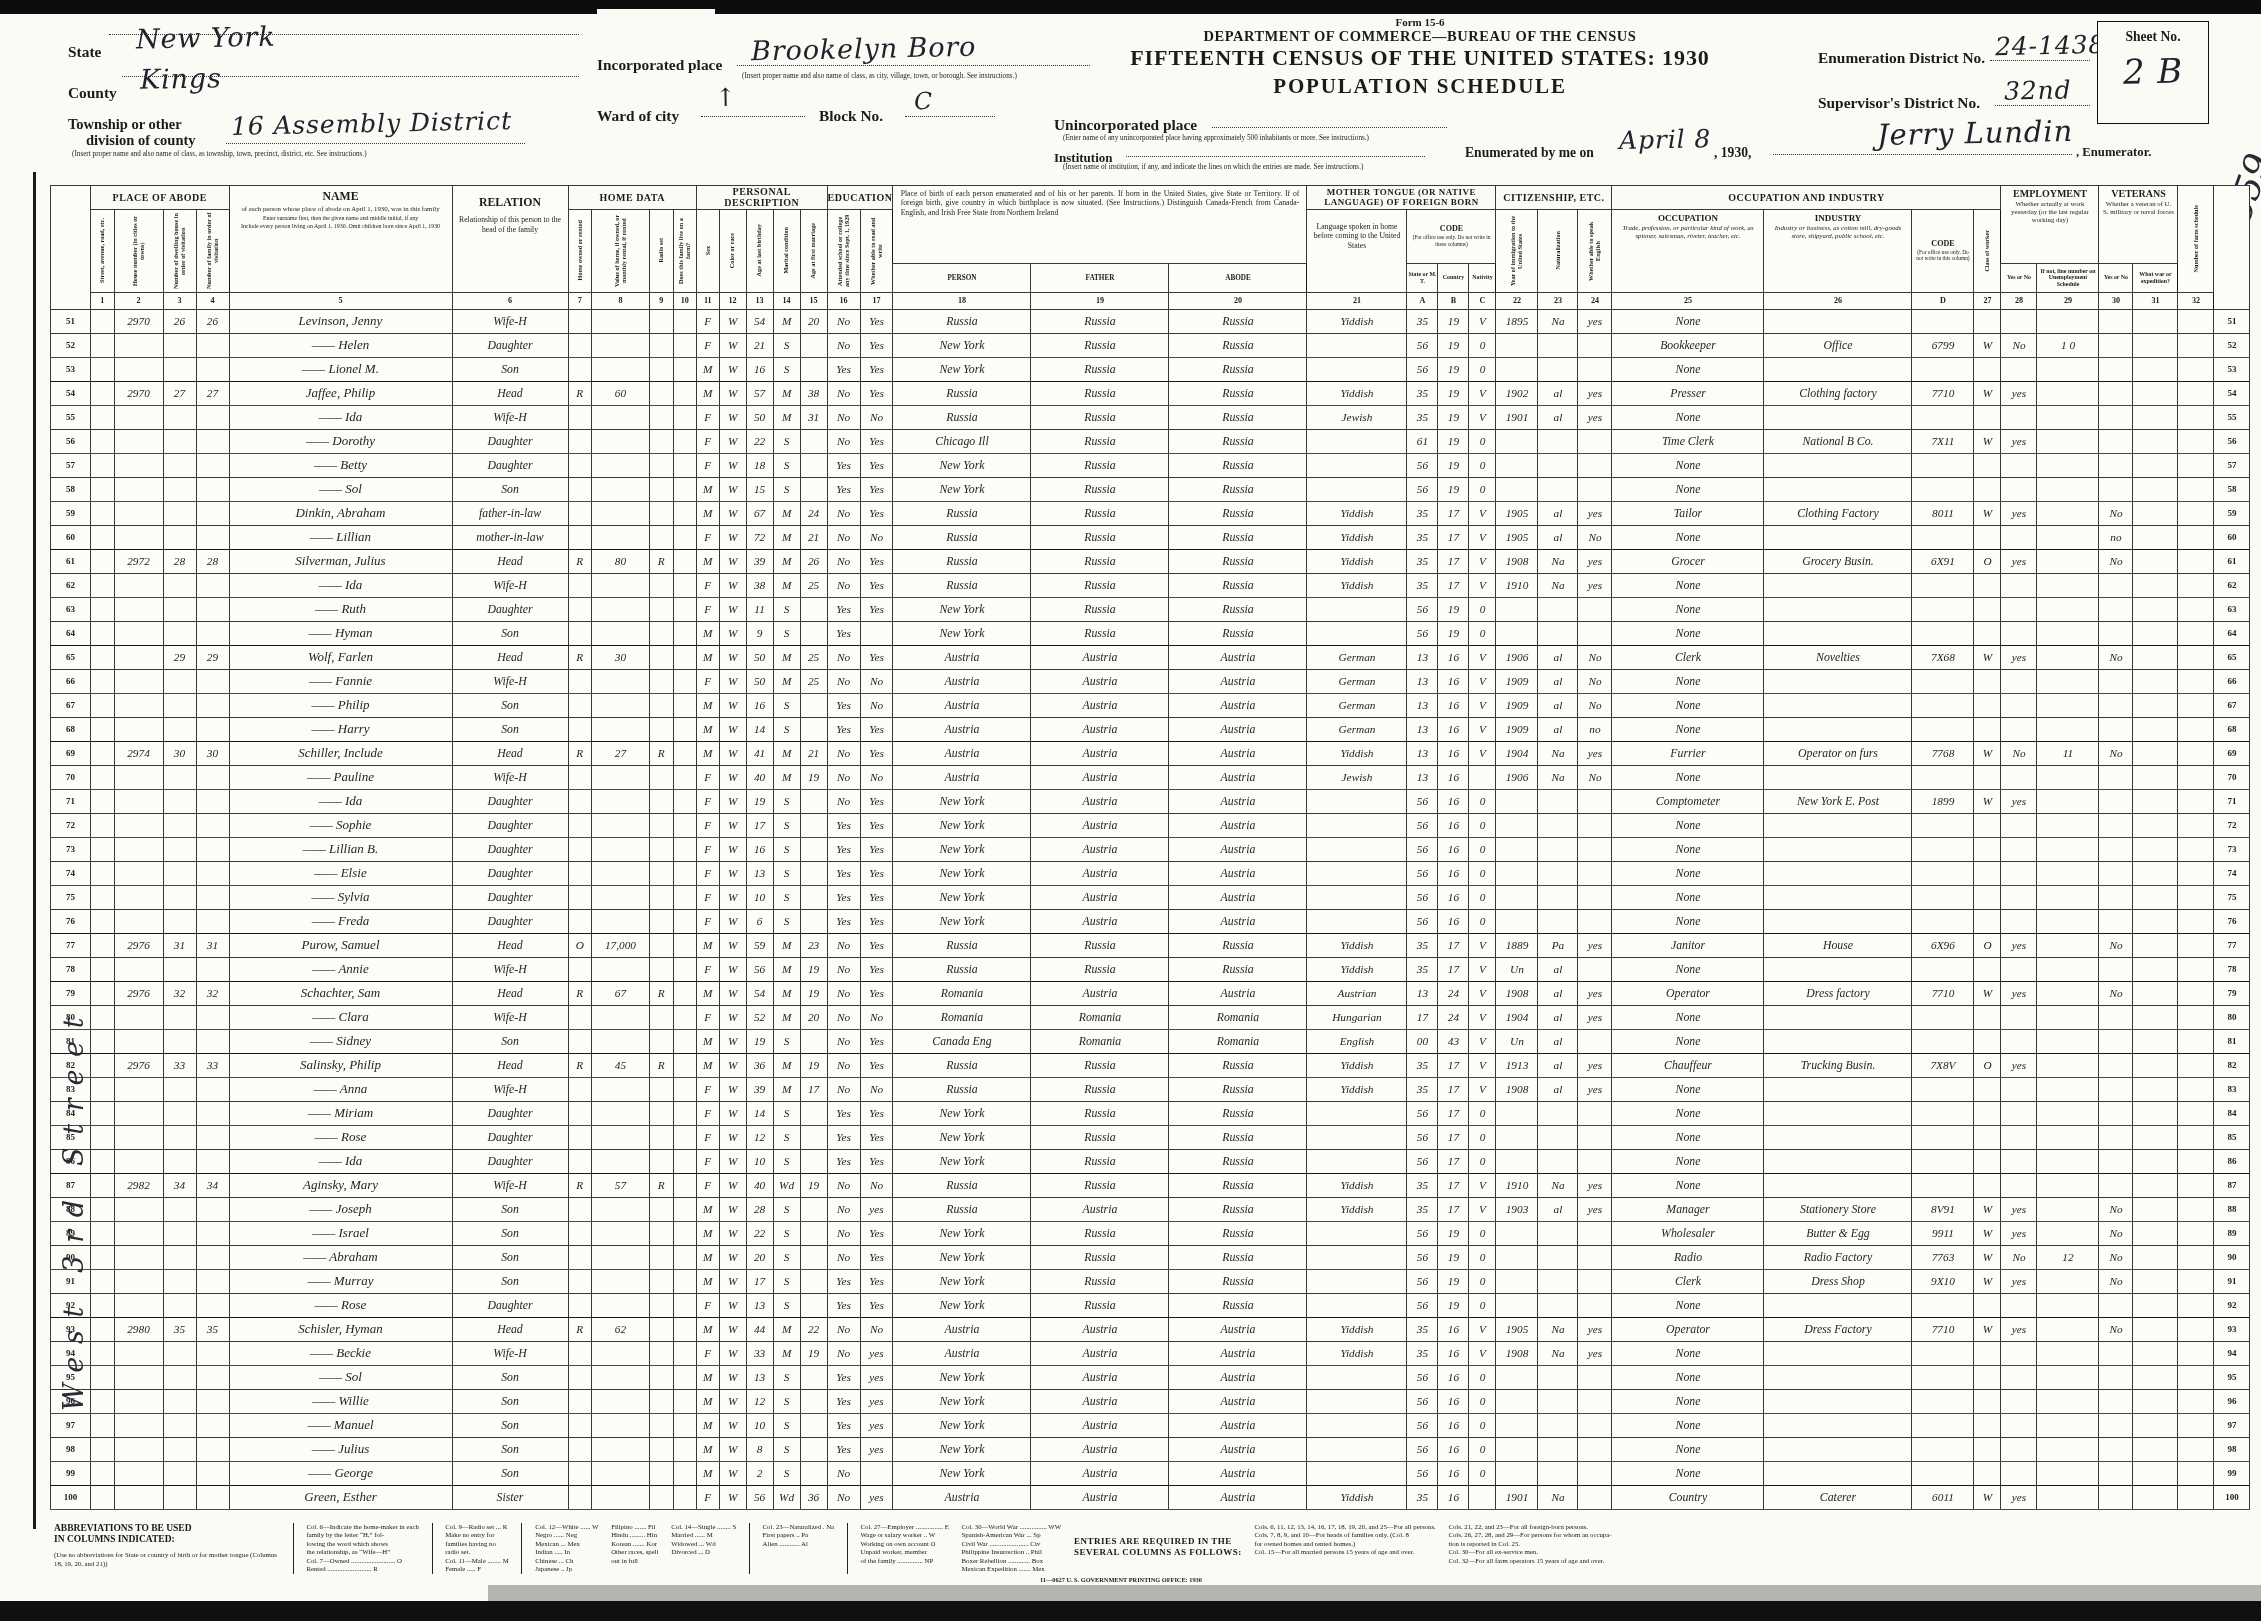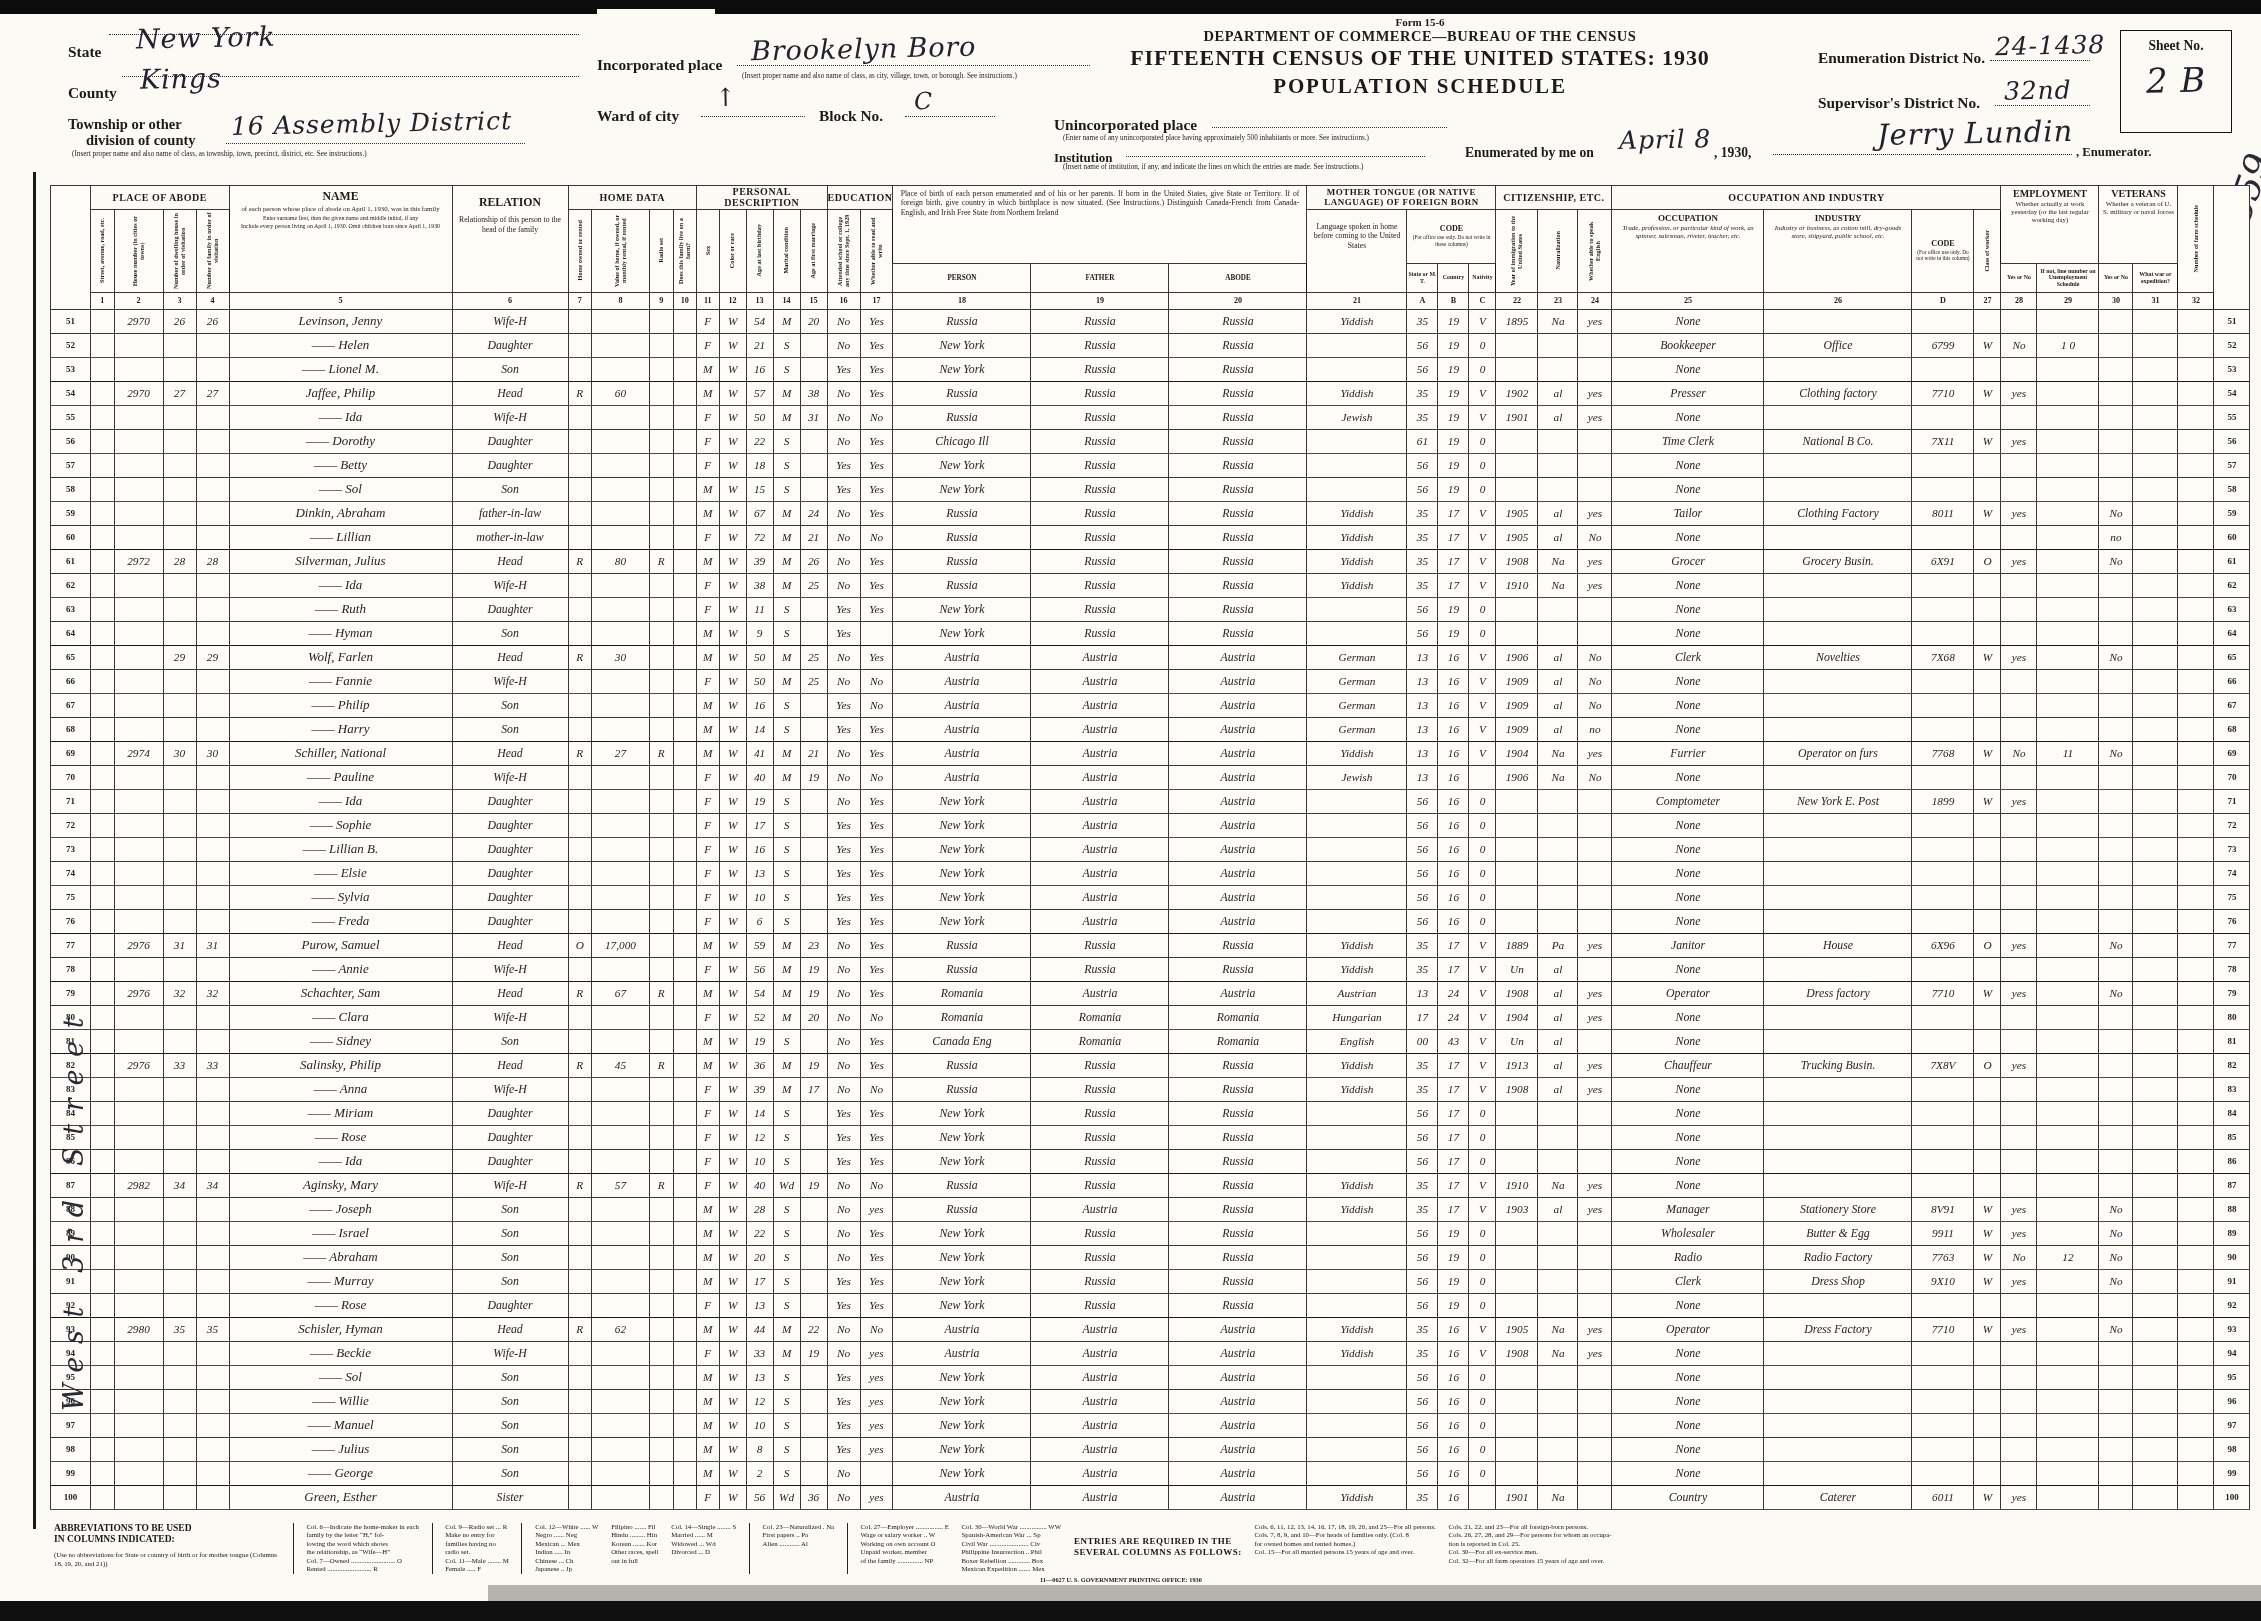--- a/index.html
+++ b/index.html
@@ -15,22 +15,22 @@
   .lbl{position:absolute;font-weight:bold;font-size:15.4px;white-space:nowrap;}
   .note{position:absolute;font-size:7.2px;white-space:nowrap;color:#222;}
   .hw{font-family:"DejaVu Serif",serif;font-style:italic;color:#22222e;white-space:nowrap;
       transform:rotate(-1.2deg);letter-spacing:0.9px;}
   .hline{position:absolute;border-bottom:1.4px dotted #333;}
   .titleblk{position:absolute;left:1076px;top:16.3px;width:688px;text-align:center;}
   .titleblk .f{font-weight:bold;font-size:11px;}
   .titleblk .d{font-weight:bold;font-size:14.5px;letter-spacing:0.5px;}
   .titleblk .c{font-weight:bold;font-size:22px;letter-spacing:0.9px;}
   .titleblk .p{font-weight:bold;font-size:21px;letter-spacing:1.8px;margin-top:2.7px;}
-  .sheetbox{position:absolute;left:2097px;top:30px;width:110px;height:101px;border:1.8px solid #111;
-            text-align:center;background:#fbfaf4;margin-left:23px;}
+  .sheetbox{position:absolute;left:2097px;top:21px;width:110px;height:101px;border:1.8px solid #111;
+            text-align:center;background:#fbfaf4;}
   .sheetbox .sl{font-weight:bold;font-size:13.6px;margin-top:7.2px;}
   .sheetbox .sv{font-size:34px;margin-top:5.4px;}
   
   #sheet-table{position:absolute;left:50px;top:185px;}
   table.grid{border-collapse:collapse;table-layout:fixed;background:#fdfcf7;}
   table.grid th,table.grid td{border:0.9px solid #383838;padding:0;overflow:hidden;
       font-family:"Liberation Serif",serif;vertical-align:middle;text-align:center;}
   table.grid{border:1.8px solid #111;}
   th.gt{font-weight:bold;font-size:10px;letter-spacing:0.5px;background:#fbfaf4;}
   th .big{font-weight:bold;font-size:11.8px;}
@@ -1067,21 +1067,21 @@
             <td class="h"></td>
             <td class="hl h"></td>
             <td class="hl lnc">68</td>
           </tr>
           <tr class="dot">
             <td class="lnc">69</td>
             <td class="hl h"></td>
             <td class="h">2974</td>
             <td class="h">30</td>
             <td class="h">30</td>
-            <td class="hl h name">Schiller, National</td>
+            <td class="hl h name">Schiller, Include</td>
             <td class="hl h rel">Head</td>
             <td class="hl h">R</td>
             <td class="h">27</td>
             <td class="h">R</td>
             <td class="h"></td>
             <td class="hl h">M</td>
             <td class="h">W</td>
             <td class="h">41</td>
             <td class="h">M</td>
             <td class="h">21</td>

